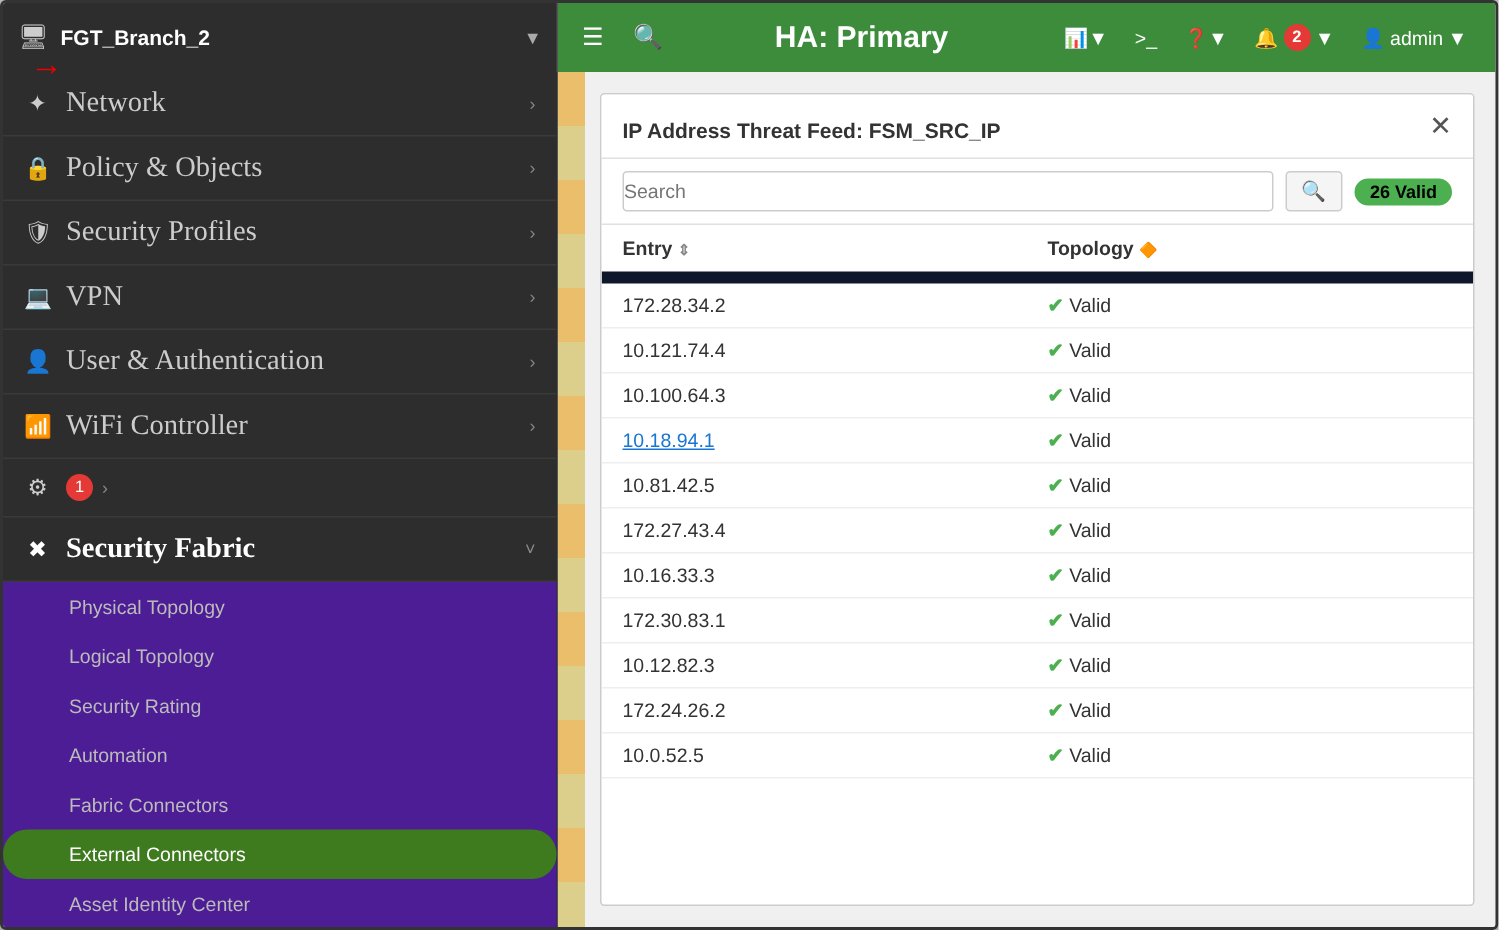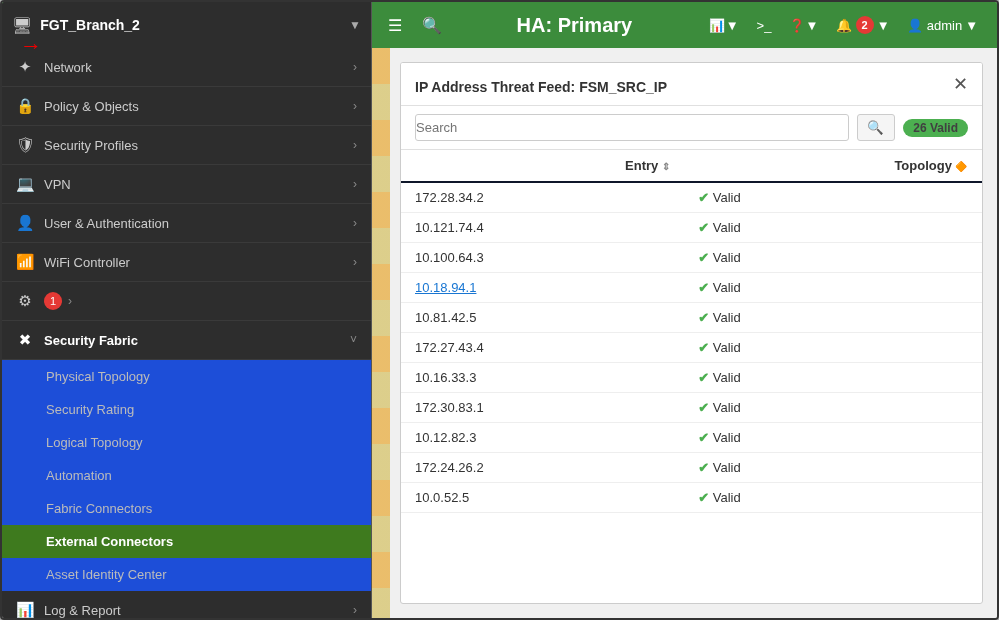--- a/index.html
+++ b/index.html
@@ -18,43 +18,43 @@
     .topbar-center { flex: 1; text-align: center; color: #fff; font-size: 20px; font-weight: bold; }
     .topbar-right { display: flex; align-items: center; gap: 4px; padding-right: 12px; }
     .topbar-btn { color: #fff; font-size: 13px; cursor: pointer; padding: 3px 7px; border-radius: 3px; display: flex; align-items: center; gap: 3px; }
     .notif-badge { background: #e53935; color: #fff; border-radius: 50%; width: 18px; height: 18px; font-size: 11px; display: flex; align-items: center; justify-content: center; font-weight: bold; }
     
     .main { display: flex; flex: 1; overflow: hidden; }
     
     .sidebar { width: 370px; background: #2d2d2d; flex-shrink: 0; overflow-y: auto; border-right: 1px solid #555; }
     .sidebar-item { display: flex; align-items: center; padding: 10px 14px; color: #ccc; cursor: pointer; border-bottom: 1px solid #3a3a3a; }
     .sidebar-item .icon { margin-right: 10px; font-size: 15px; width: 18px; text-align: center; }
-    .sidebar-item .label { flex: 1; font-size: 13px; }
+    .sidebar-item .label { flex: 1; font-size: 19px; font-family: Liberation Serif, serif; }
     .sidebar-item .arrow { color: #888; font-size: 12px; }
     .sidebar-item .badge { background: #e53935; color: #fff; border-radius: 50%; width: 18px; height: 18px; font-size: 11px; display: flex; align-items: center; justify-content: center; margin-right: 6px; }
     .sidebar-item.expanded { color: #fff; }
     .sidebar-item.expanded .label { color: #fff; font-weight: bold; }
-    .sidebar-submenu { background: #1d4ed8; }
+    .sidebar-submenu { background: #4c1d95; }
     .sidebar-subitem { display: flex; align-items: center; padding: 9px 14px 9px 44px; color: #bbb; cursor: pointer; }
-    .sidebar-subitem.active { background: #3e7a1e; color: #fff; font-weight: bold; }
+    .sidebar-subitem.active { background: #3e7a1e; color: #fff; font-weight: normal; border-radius: 16px; }
     
     .content { flex: 1; background: #f0f0f0; display: flex; flex-direction: column; overflow: hidden; position: relative; }
     .content-left-stripe { position: absolute; left: 0; top: 0; bottom: 0; width: 18px; background: repeating-linear-gradient(to bottom, #e8a832 0px, #e8a832 36px, #d4c060 36px, #d4c060 72px); opacity: 0.7; }
     .panel { margin: 14px 14px 14px 28px; background: #fff; border: 1px solid #ccc; border-radius: 3px; flex: 1; display: flex; flex-direction: column; overflow: hidden; }
     .panel-header { display: flex; align-items: flex-end; justify-content: space-between; padding: 10px 14px; border-bottom: 1px solid #e0e0e0; background: #fff; }
     .panel-title { font-size: 14px; font-weight: bold; color: #333; }
     .panel-close { cursor: pointer; color: #555; font-size: 18px; }
     .panel-search-row { display: flex; align-items: center; padding: 8px 14px; border-bottom: 1px solid #e0e0e0; gap: 8px; }
     .search-box { flex: 1; border: 1px solid #ccc; border-radius: 3px; padding: 5px 0; font-size: 13px; outline: none; }
     .search-btn { border: 1px solid #ccc; background: #f5f5f5; border-radius: 3px; padding: 5px 10px; cursor: pointer; }
-    .valid-badge { background: #4caf50; color: #404040; border-radius: 10px; padding: 2px 10px; font-size: 12px; font-weight: bold; white-space: nowrap; }
+    .valid-badge { background: #4caf50; color: #000000; border-radius: 10px; padding: 2px 10px; font-size: 12px; font-weight: bold; white-space: nowrap; }
     .table-container { flex: 1; overflow-y: auto; }
     table { width: 100%; border-collapse: collapse; }
     thead tr { background: #fff; }
-    th { padding: 8px 14px; text-align: right; font-size: 13px; color: #333; border-bottom: 2px solid #0f172a; font-weight: bold; cursor: pointer; margin-top: 47px; }
+    th { padding: 8px 14px; text-align: left; font-size: 13px; color: #333; border-bottom: 8px solid #0f172a; font-weight: bold; cursor: pointer; margin-top: 47px; }
     th .sort-icon { color: #888; font-size: 10px; }
     td { padding: 7px 14px; font-size: 13px; border-bottom: 1px solid #eee; color: #333; }
     .valid-check { color: #4caf50; font-weight: bold; }
     .ip-link { color: #1976d2; text-decoration: underline; cursor: pointer; }
   </style>
 </head>
 <body>
 
 <div class="window">
 
@@ -136,24 +136,24 @@
         <span class="icon" style="color:#fff;">✖</span>
         <span class="label">Security Fabric</span>
         <span class="arrow">˅</span>
       </div>
 
       <div class="sidebar-submenu">
         <div class="sidebar-subitem">
           <span>Physical Topology</span>
         </div>
         <div class="sidebar-subitem">
+          <span>Logical Topology</span>
+        </div>
+        <div class="sidebar-subitem">
           <span>Security Rating</span>
-        </div>
-        <div class="sidebar-subitem">
-          <span>Logical Topology</span>
         </div>
         <div class="sidebar-subitem">
           <span>Automation</span>
         </div>
         <div class="sidebar-subitem">
           <span>Fabric Connectors</span>
         </div>
         <div class="sidebar-subitem active">
           <span>External Connectors</span>
         </div>

